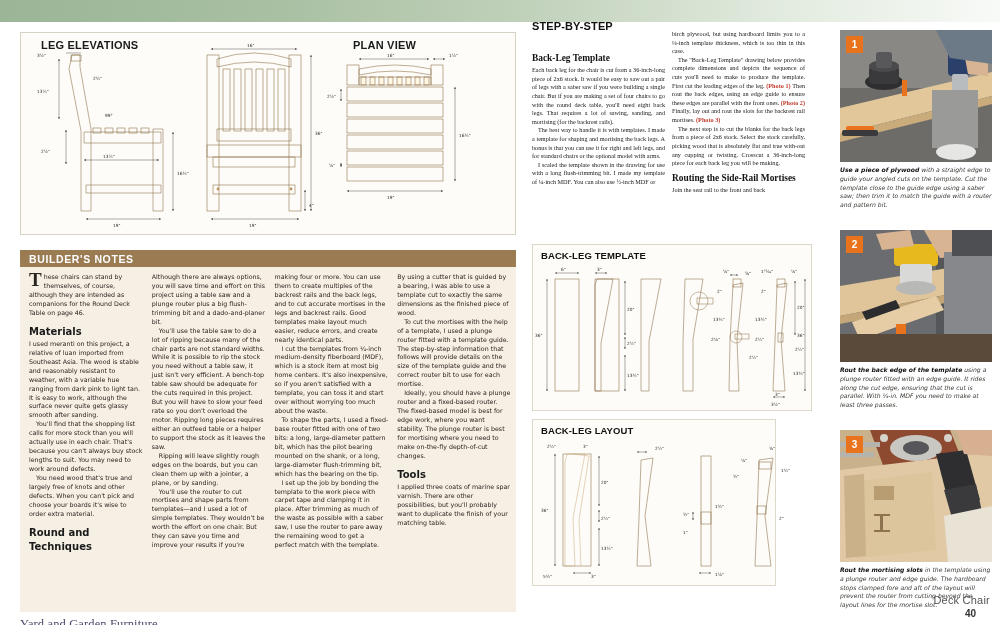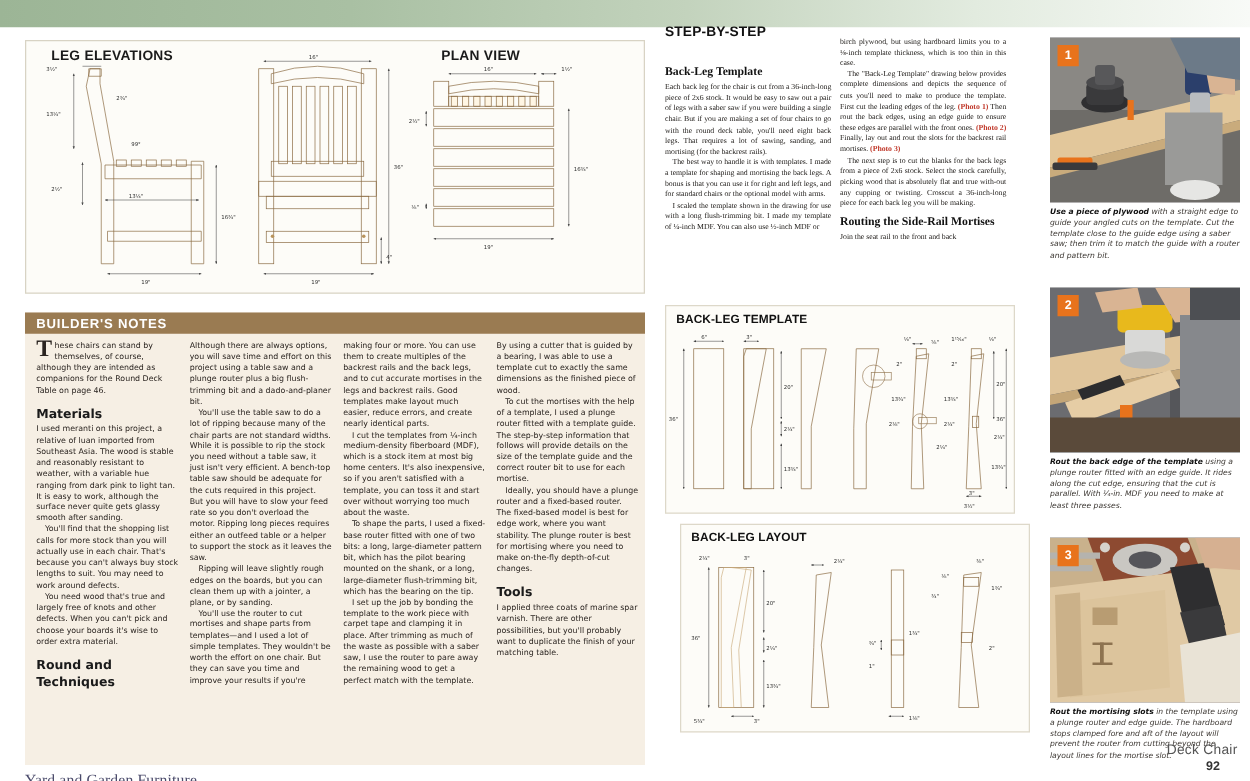--- a/index.html
+++ b/index.html
@@ -106,21 +106,21 @@
   .body-col p.noind { text-indent:0; }
   #col-a { left:532px; top:48px; width:133px; }
   #col-b { left:672px; top:30px; width:133px; }
   .photo-ref { color:#c0392b; font-weight:bold; }
 
   
   .diagram-box {
     position:absolute; background:#fdfcf8; border:1px solid #ddd8c9;
   }
   #tmpl-box   { left:532px; top:244px; width:280px; height:167px; }
-  #layout-box { left:544px; top:419px; width:280px; height:167px;text-align:right; }
+  #layout-box { left:532px; top:419px; width:244px; height:167px;text-align:right; }
   .dbox-title {
     position:absolute; left:8px; top:5px;
     font-size:9.5px; font-weight:bold; letter-spacing:.01em; color:#111;
   }
   
   .photo-card { position:absolute; left:840px; width:152px; }
   #photo-card-1 { top:30px; }
   #photo-card-2 { top:230px; }
   #photo-card-3 { top:430px; }
   .photo-frame {
@@ -584,13 +584,13 @@
 
       <path d="M104,86 L152,76 L152,132 L108,132 Z" fill="#e9e3d6"></path>
     </svg>
   </div>
   <div class="photo-cap">
     <b>Rout the mortising slots</b><span> in the template using a plunge router and edge guide. The hardboard stops clamped fore and aft of the layout will prevent the router from cutting beyond the layout lines for the mortise slot.</span>
   </div>
 </div>
 
 <div class="foot-right-title">Deck Chair</div>
-<div class="foot-right-page">92</div>
+<div class="foot-right-page">40</div>
 
 </body></html>

